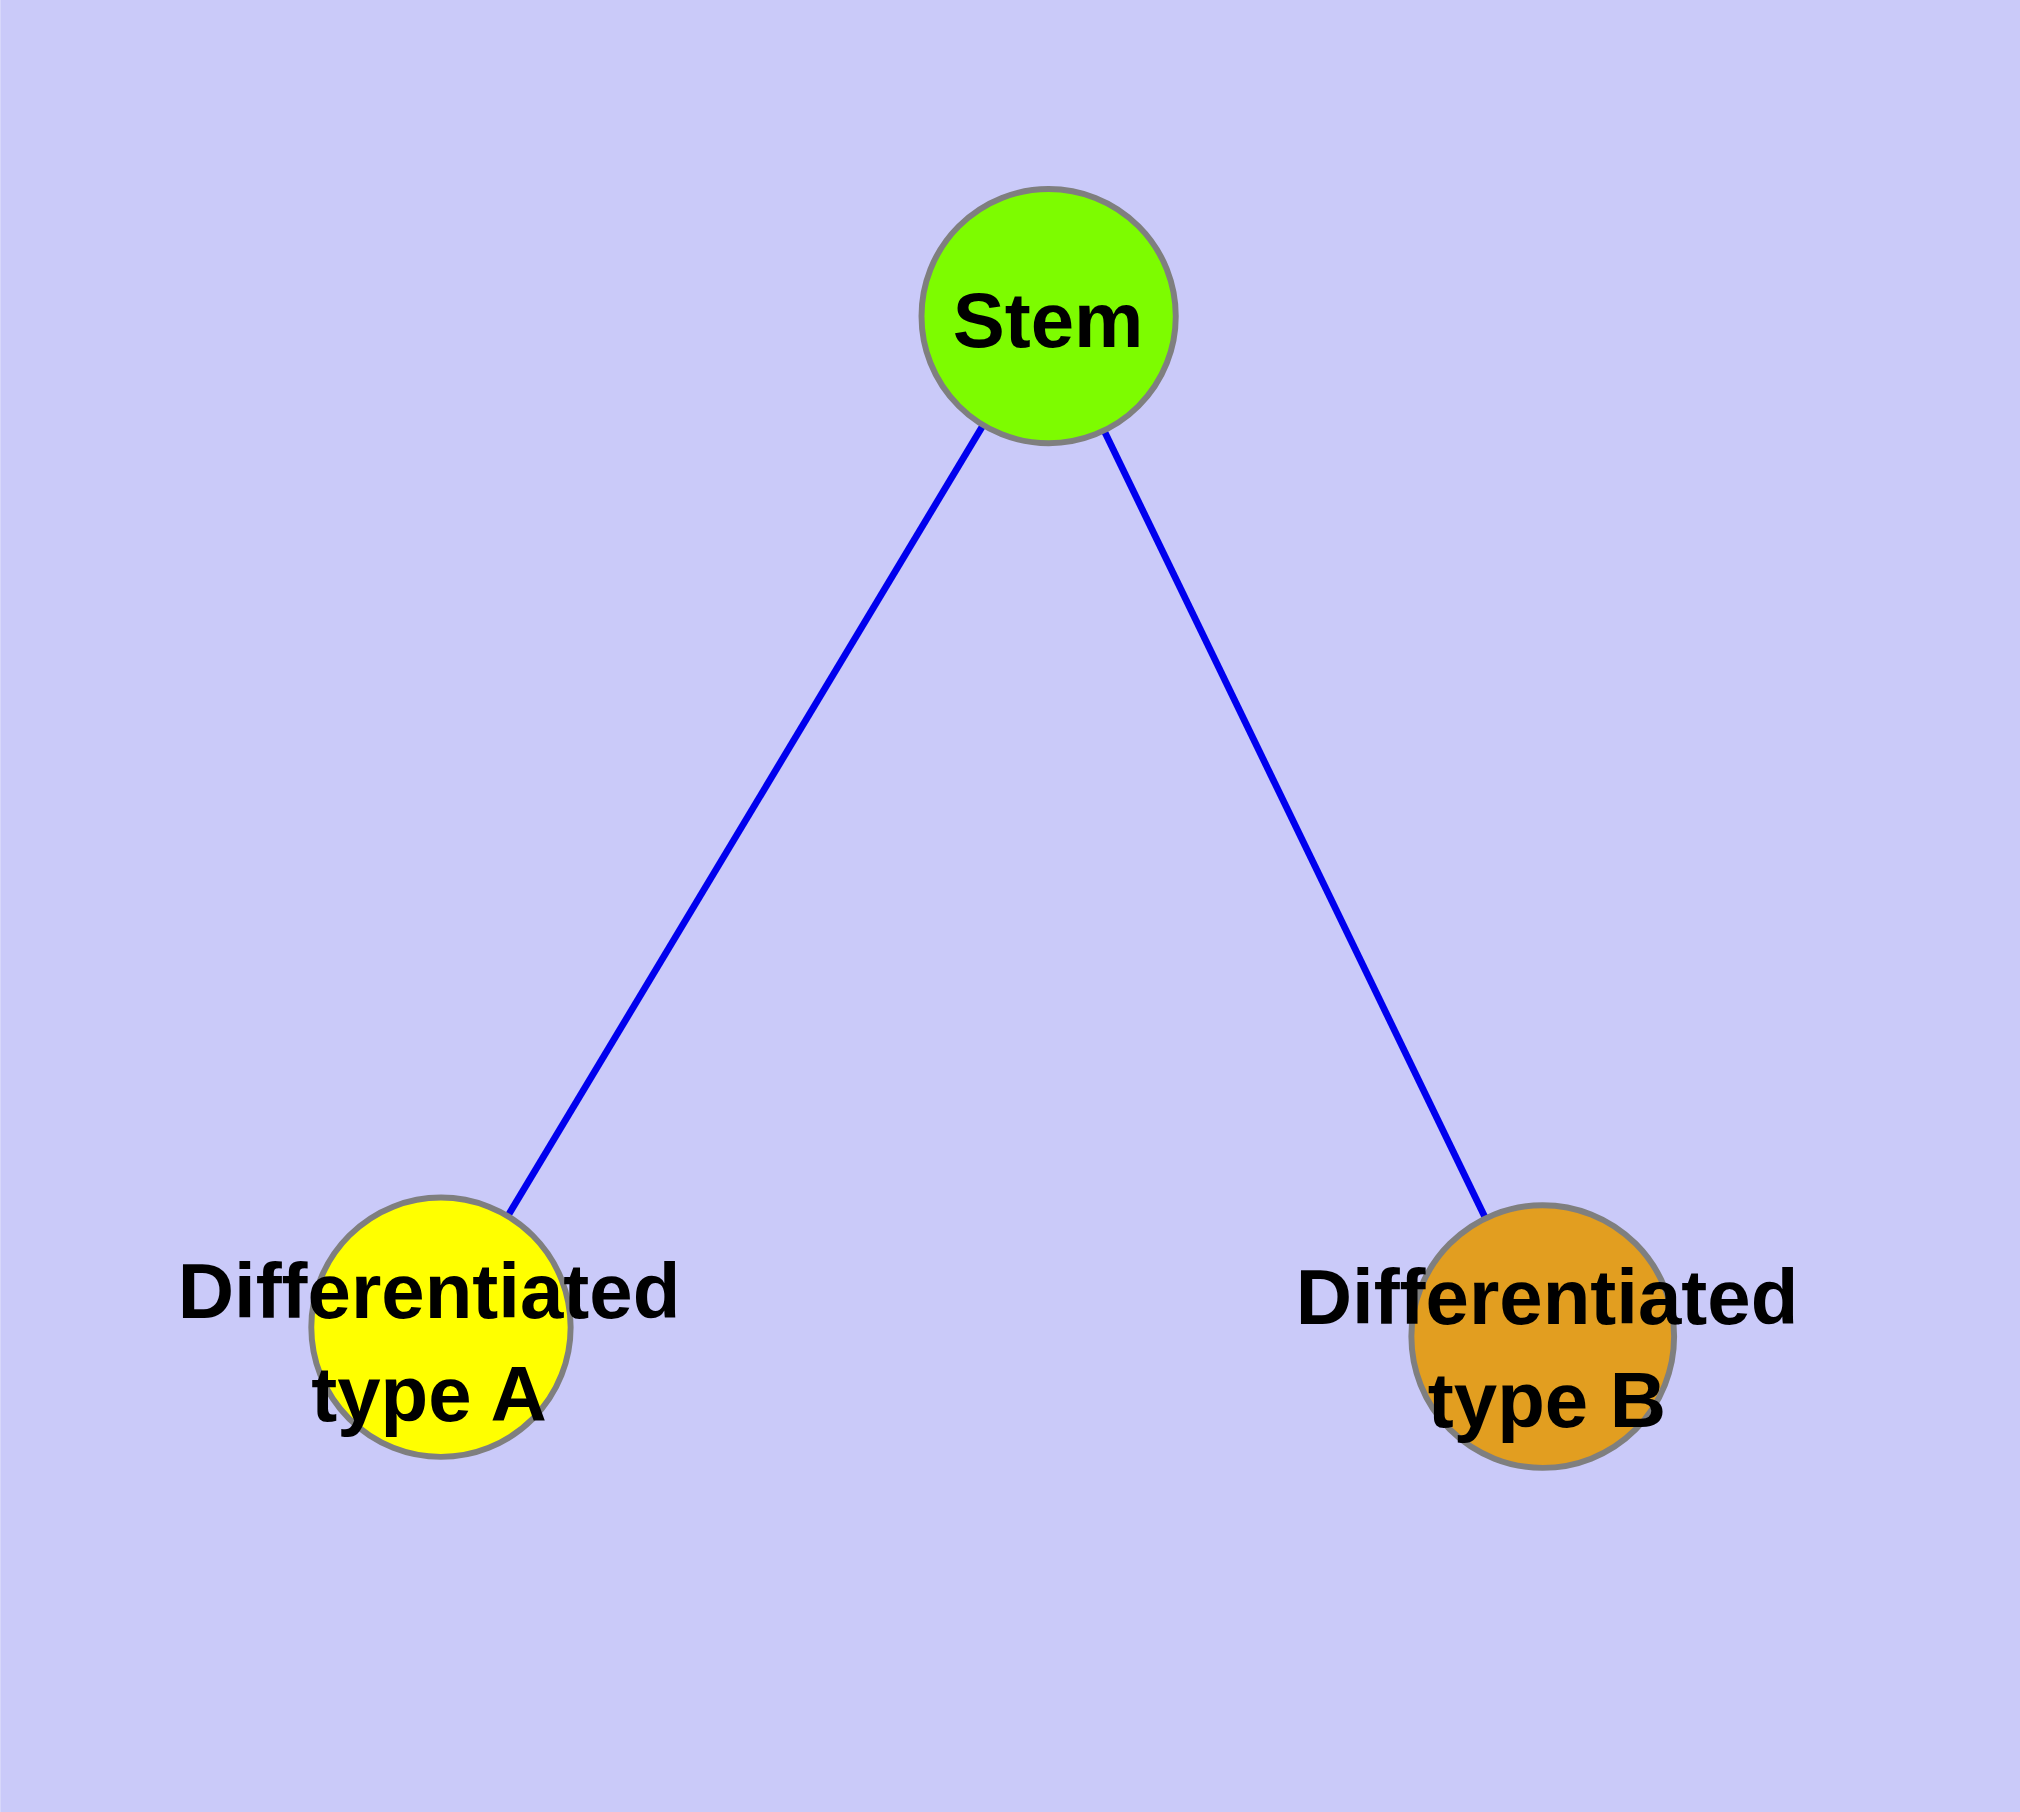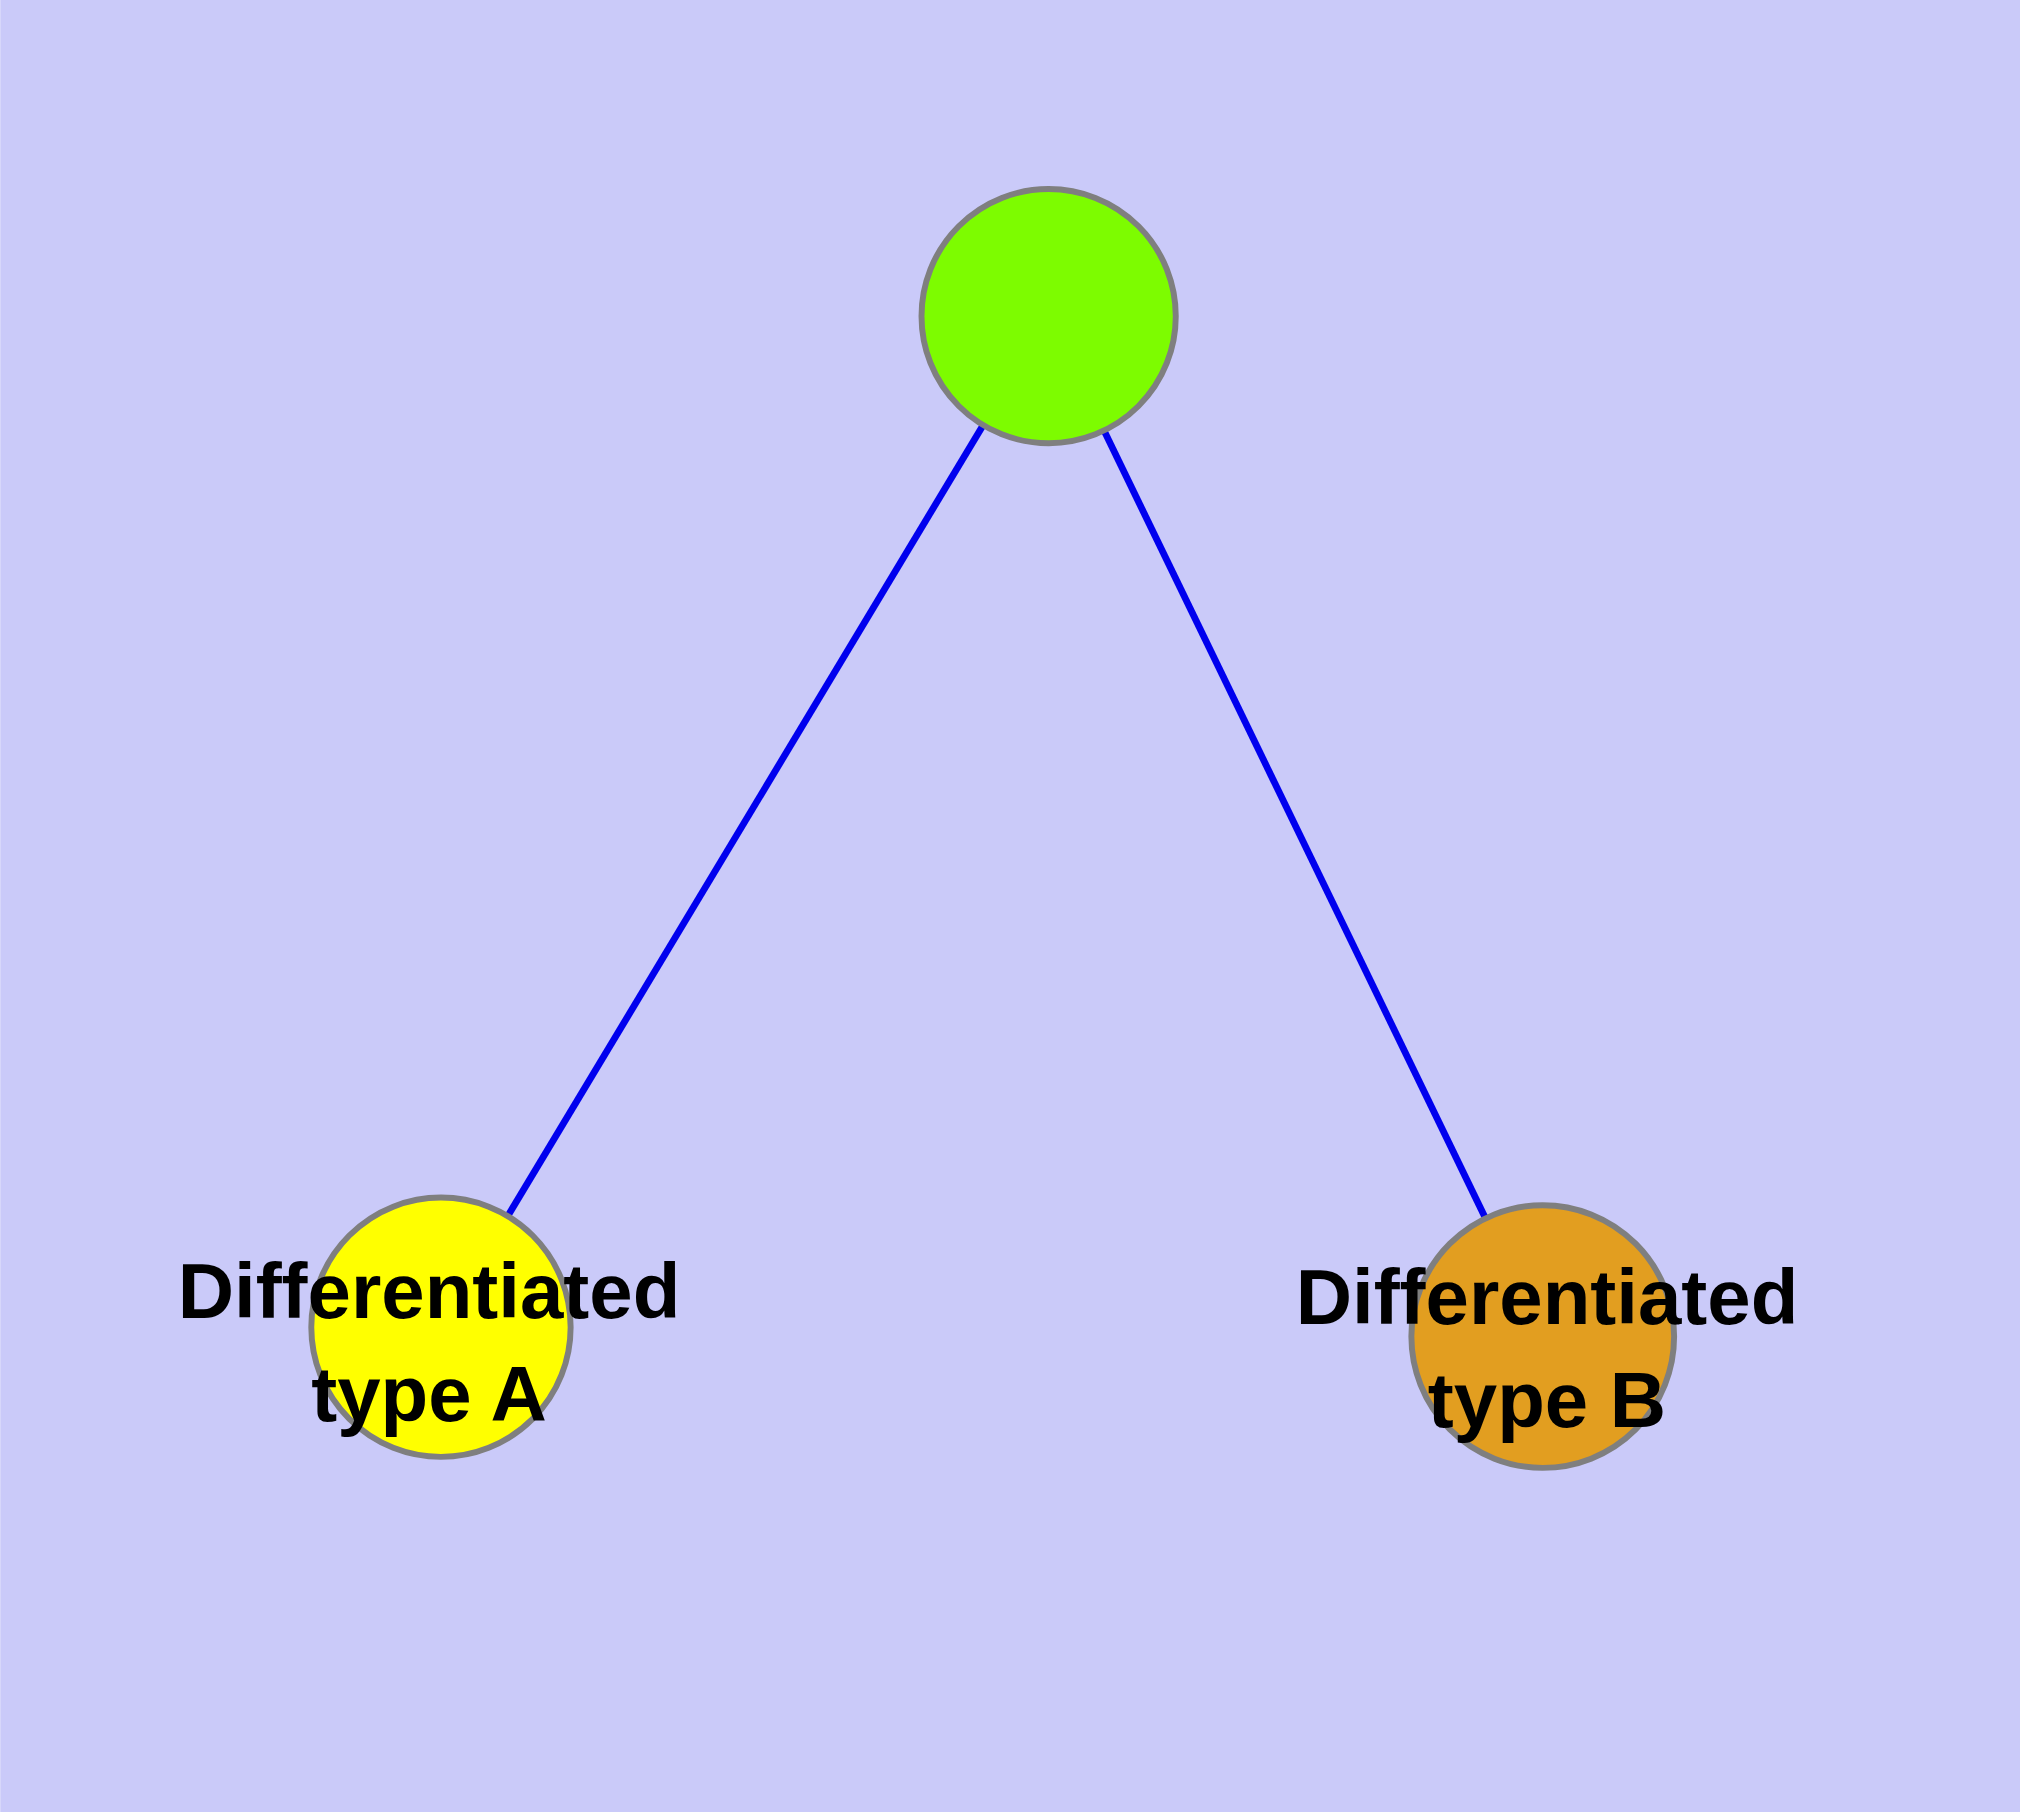--- a/index.html
+++ b/index.html
@@ -46,20 +46,21 @@
 <div class="stage">
   <svg width="2021" height="1812" viewBox="0 0 2384 2138">
     <rect x="0" y="0" width="2384" height="2138" fill="#CACAF9"></rect>
     <line class="edge" x1="1237" y1="373" x2="520" y2="1566" stroke="#0000EE"></line>
     <line class="edge" x1="1237" y1="373" x2="1820" y2="1577" stroke="#0000EE"></line>
     <circle class="node" cx="1237" cy="373" r="150" fill="#7DFC00" stroke="#7F7F7F"></circle>
     <circle class="node" cx="520" cy="1566" r="153" fill="#FFFF00" stroke="#7F7F7F"></circle>
     <circle class="node" cx="1820" cy="1577" r="155" fill="#E29E20" stroke="#7F7F7F"></circle>
   </svg>
 
+  <div class="node-label" style="left:1048px; top:320px;">Stem</div>
 
   <div class="node-label" style="left:429px; top:1343px;">Differentiated
 type A</div>
 
   <div class="node-label" style="left:1547px; top:1349px;">Differentiated
 type B</div>
 </div>
 
 
 </body></html>

